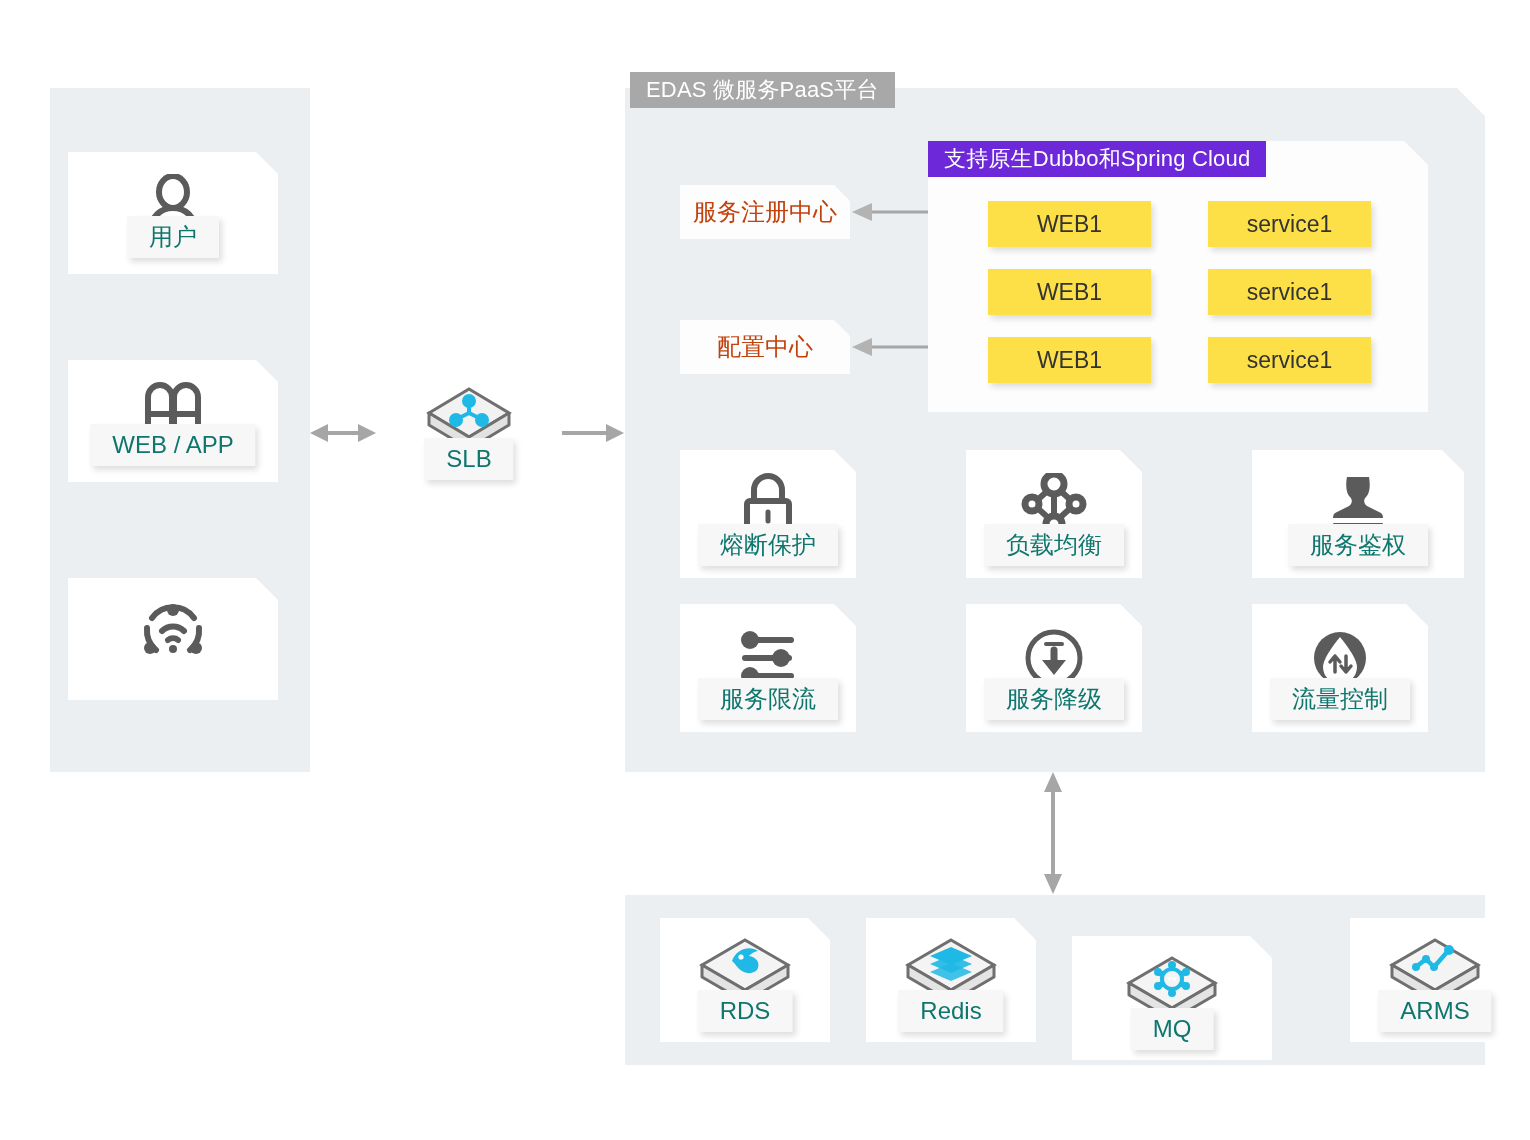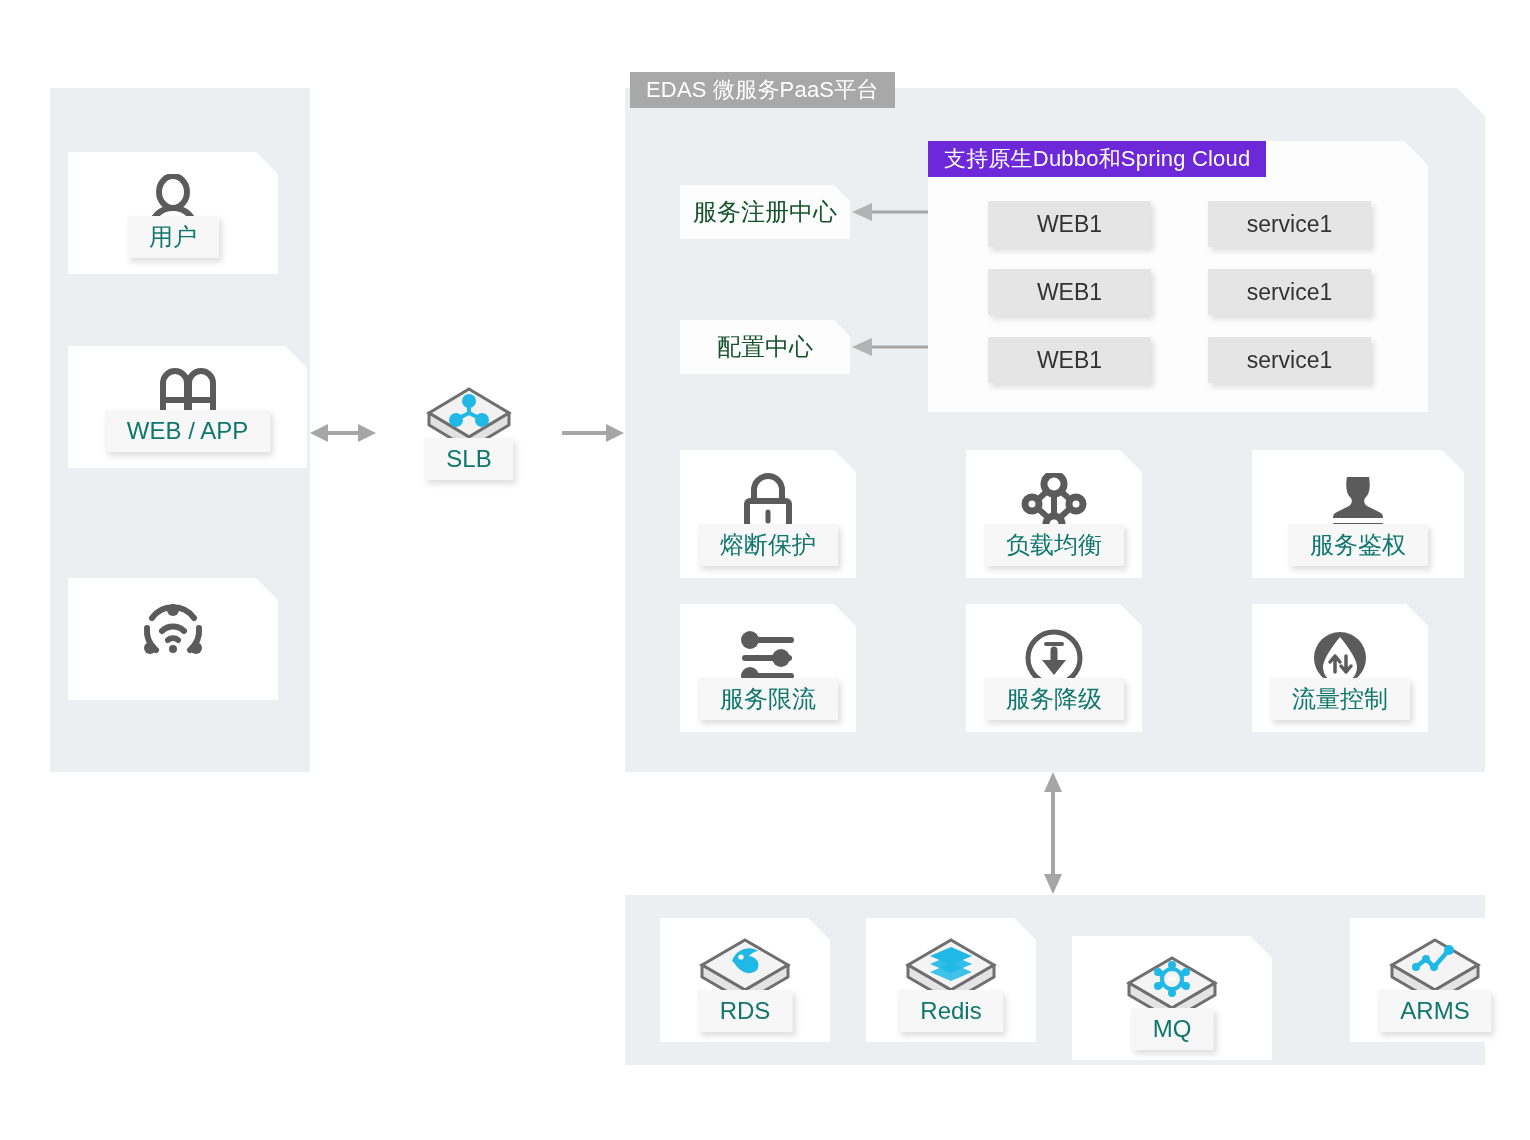--- a/index.html
+++ b/index.html
@@ -91,42 +91,42 @@
     color: #0f766e;
     white-space: nowrap;
     padding: 7px 22px;
     text-align: center;
     line-height: 1.15;
   }
 
   
   .plainbox {
     position: absolute;
-    background: #e5e5e5;
+    background: #fde047;
     box-shadow: 3px 4px 6px rgba(0,0,0,0.13);
     font-size: 23px;
     color: #333333;
     display: flex;
     align-items: center;
     justify-content: center;
     width: 163px;
     height: 46px;
   }
 
   
   .flatnode {
     position: absolute;
     background: #fdfdfd;
     clip-path: polygon(0 0, calc(100% - 16px) 0, 100% 16px, 100% 100%, 0 100%);
     box-shadow: 3px 4px 7px rgba(0,0,0,0.14);
     display: flex;
     align-items: center;
     justify-content: center;
     font-size: 24px;
-    color: #14532d;
+    color: #c2410c;
   }
 
   
   .arrow { position: absolute; }
 
   
   .ico-stroke { stroke: #5b5b5b; fill: none; stroke-width: 6; }
   .ico-fill   { fill: #5b5b5b; }
   .cyan-fill  { fill: #20b9e6; }
   .cyan-stroke{ stroke: #20b9e6; fill:none; stroke-width: 6; }
@@ -139,21 +139,21 @@
 <div class="card" style="left:68px; top:152px; width:210px; height:122px;">
   <div class="card-inner">
     <svg class="icon" width="64" height="62" viewBox="0 0 64 62" style="margin-bottom:16px;">
       <ellipse cx="32" cy="18" rx="14" ry="16" class="ico-stroke"></ellipse>
       <path d="M9 58 C10 42 20 34 32 34 C44 34 54 42 55 58 Z" class="ico-stroke" stroke-linejoin="round"></path>
     </svg>
   </div>
   <div class="card-label" style="bottom:16px;">用户</div>
 </div>
 
-<div class="card" style="left:68px; top:346px; width:239px; height:122px;">
+<div class="card" style="left:68px; top:360px; width:210px; height:122px;">
   <div class="card-inner">
     <svg class="icon" width="64" height="62" viewBox="0 0 64 62" style="margin-bottom:16px;">
       <path d="M29 29 L29 12 A12 12 0 0 0 17 0 A12 12 0 0 0 5 12 L5 29 Z" class="ico-stroke" stroke-linejoin="round" transform="translate(2,3)"></path>
       <path d="M35 29 L35 12 A12 12 0 0 1 47 0 A12 12 0 0 1 59 12 L59 29 Z" class="ico-stroke" stroke-linejoin="round" transform="translate(-2,3)"></path>
       <path d="M29 35 L29 52 A12 12 0 0 1 17 64 A12 12 0 0 1 5 52 L5 35 Z" class="ico-stroke" stroke-linejoin="round" transform="translate(2,-3)"></path>
       <path d="M35 35 L35 52 A12 12 0 0 0 47 64 A12 12 0 0 0 59 52 L59 35 Z" class="ico-stroke" stroke-linejoin="round" transform="translate(-2,-3)"></path>
     </svg>
   </div>
   <div class="card-label" style="bottom:16px;">WEB / APP</div>
 </div>

